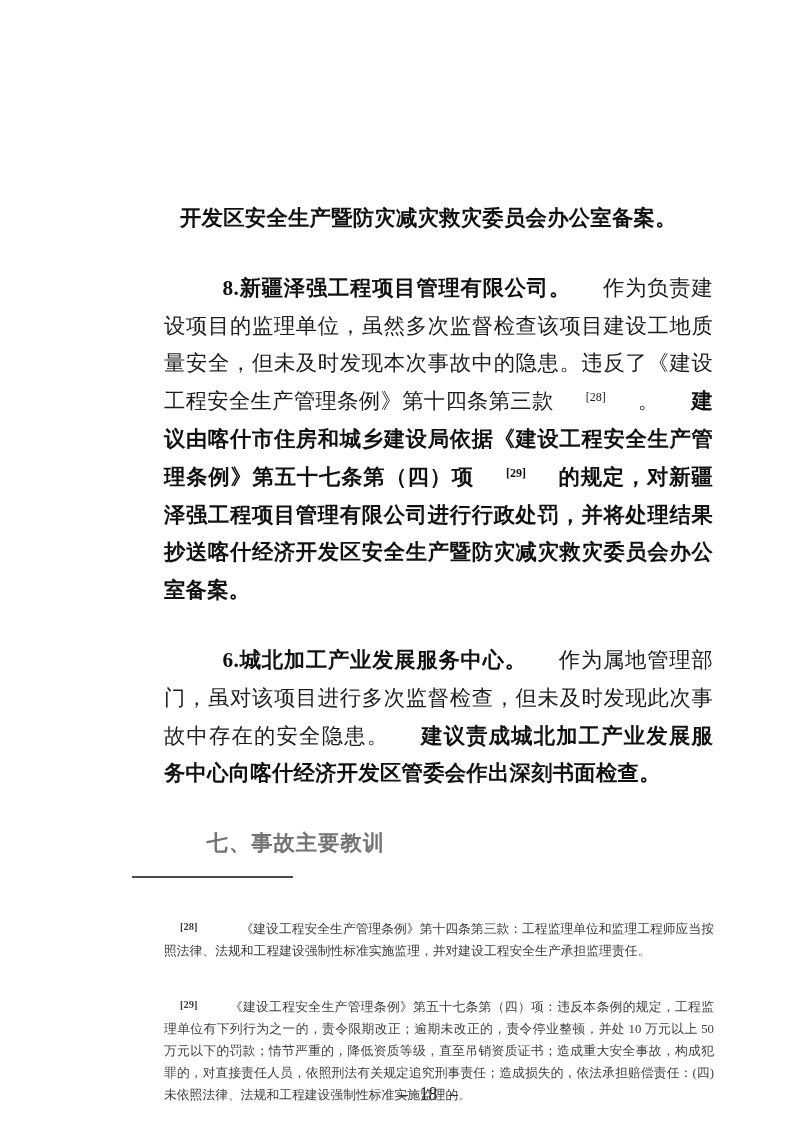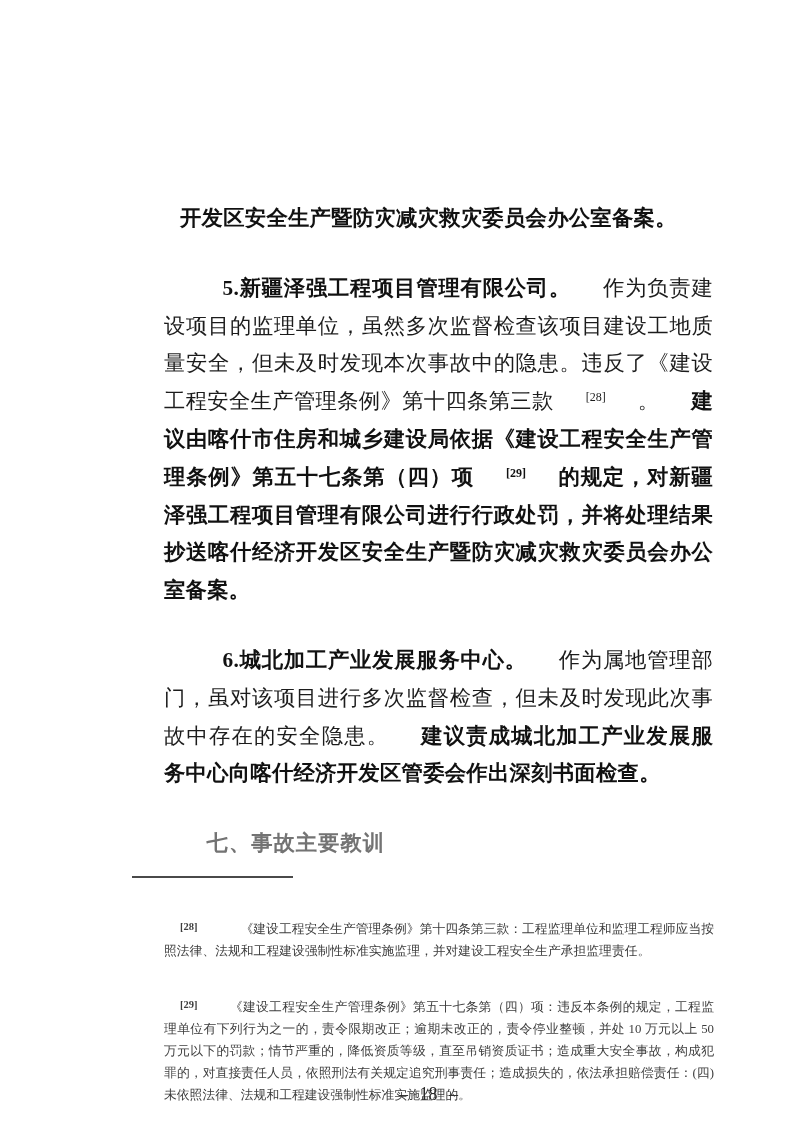--- a/index.html
+++ b/index.html
@@ -81,21 +81,21 @@
 
 <div class="page">
 
   <div class="body-text">
 
     <p class="no-indent bold">
       <span>开发区安全生产暨防灾减灾救灾委员会办公室备案。</span>
     </p>
 
     <p class="indent">
-      <span class="bold">5.新疆泽强工程项目管理有限公司。</span><span>作为负责建设项目的监理单位，虽然多次监督检查该项目建设工地质量安全，但未及时发现本次事故中的隐患。违反了《建设工程安全生产管理条例》第十四条第三款</span><sup class="ref">[28]</sup><span>。</span><span class="bold">建议由喀什市住房和城乡建设局依据《建设工程安全生产管理条例》第五十七条第（四）项</span><sup class="ref bold">[29]</sup><span class="bold">的规定，对新疆泽强工程项目管理有限公司进行行政处罚，并将处理结果抄送喀什经济开发区安全生产暨防灾减灾救灾委员会办公室备案。</span>
+      <span class="bold">8.新疆泽强工程项目管理有限公司。</span><span>作为负责建设项目的监理单位，虽然多次监督检查该项目建设工地质量安全，但未及时发现本次事故中的隐患。违反了《建设工程安全生产管理条例》第十四条第三款</span><sup class="ref">[28]</sup><span>。</span><span class="bold">建议由喀什市住房和城乡建设局依据《建设工程安全生产管理条例》第五十七条第（四）项</span><sup class="ref bold">[29]</sup><span class="bold">的规定，对新疆泽强工程项目管理有限公司进行行政处罚，并将处理结果抄送喀什经济开发区安全生产暨防灾减灾救灾委员会办公室备案。</span>
     </p>
 
 
     <p class="indent">
       <span class="bold">6.城北加工产业发展服务中心。</span><span>作为属地管理部门，虽对该项目进行多次监督检查，但未及时发现此次事故中存在的安全隐患。</span><span class="bold">建议责成城北加工产业发展服务中心向喀什经济开发区管委会作出深刻书面检查。</span>
     </p>
 
     <p class="section-heading">七、事故主要教训</p>
 
   </div>

